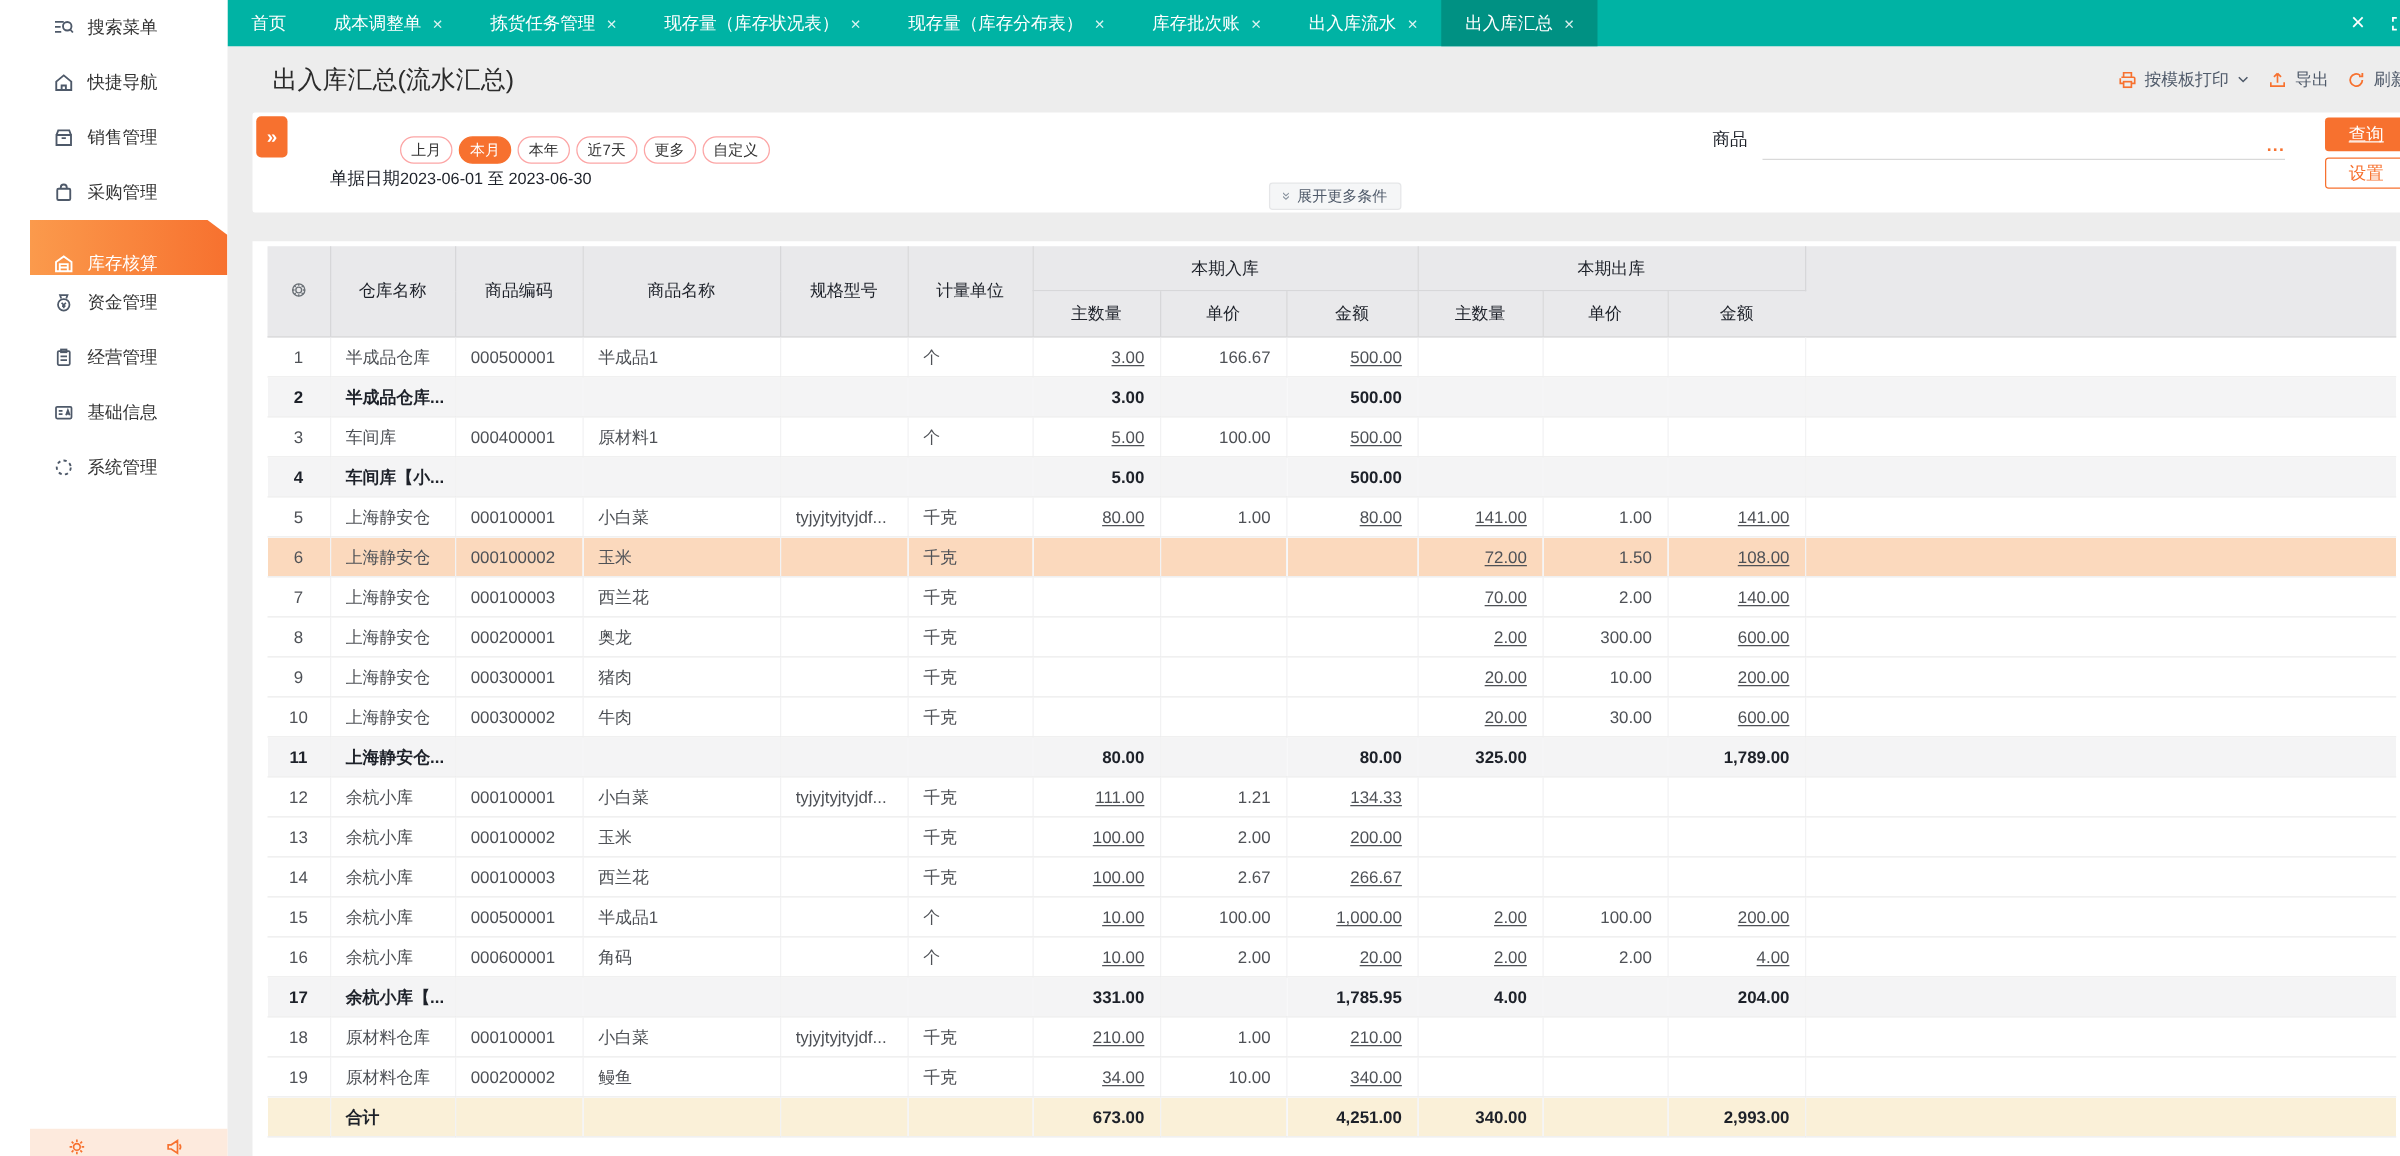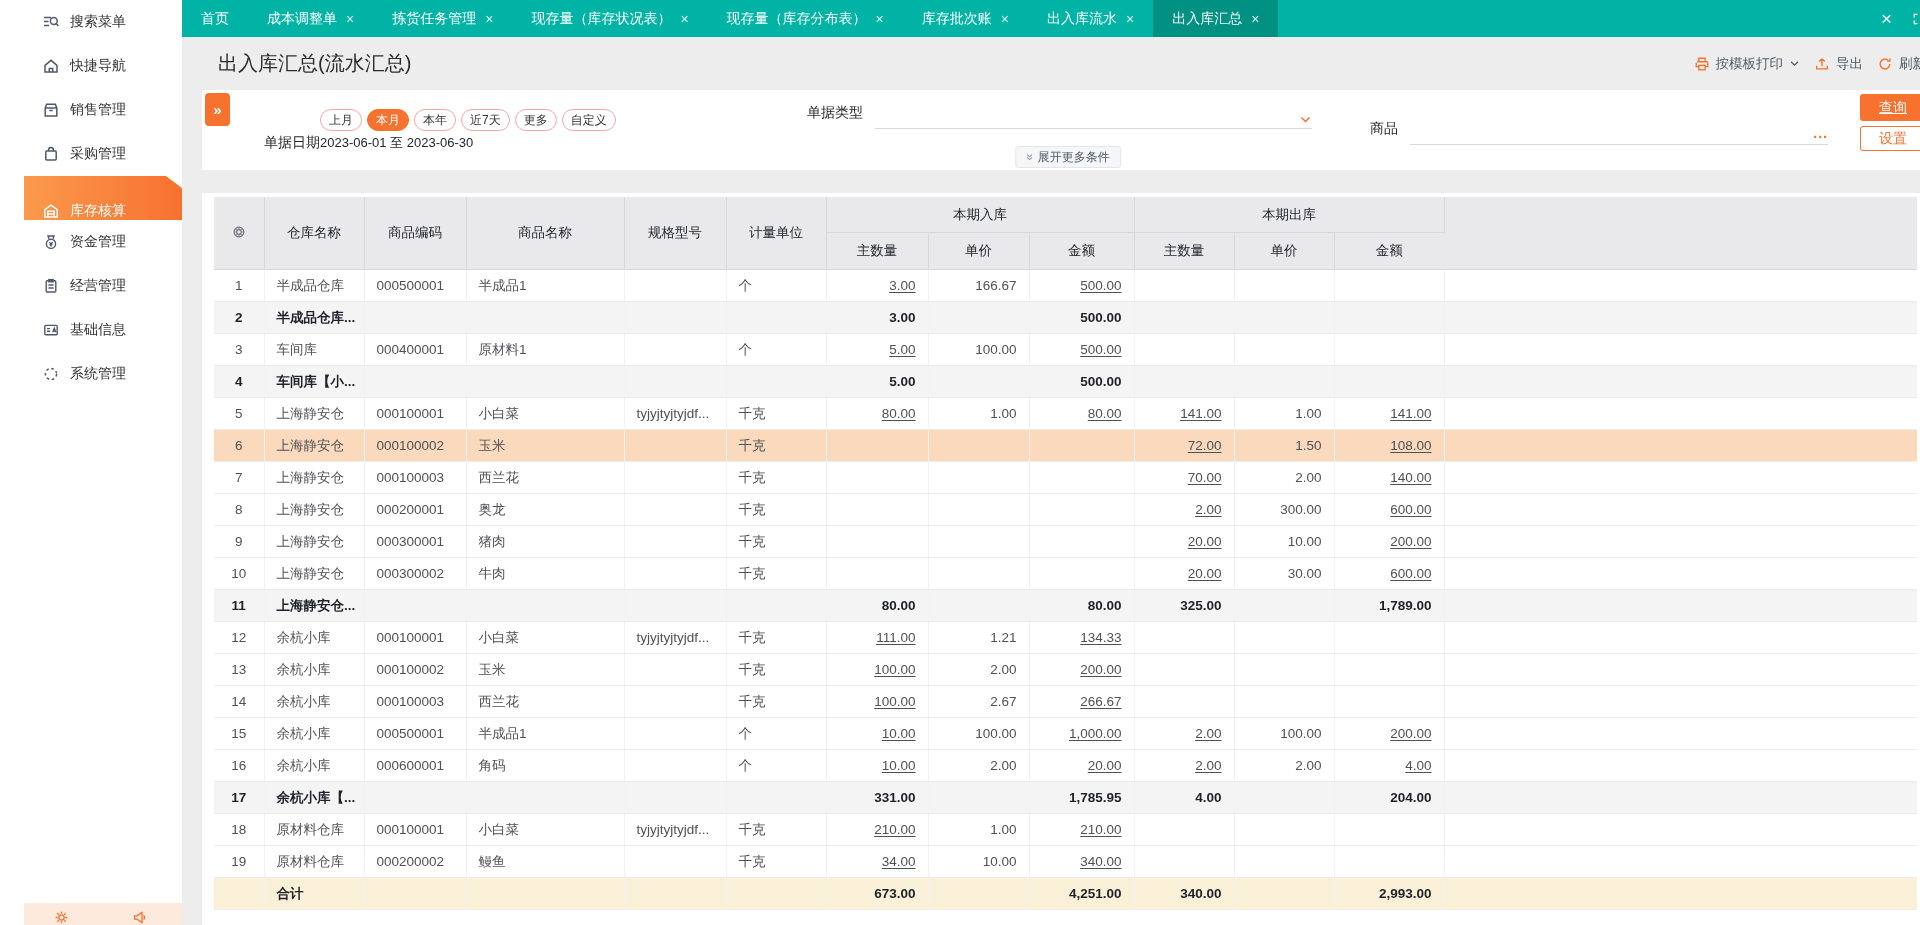--- a/index.html
+++ b/index.html
@@ -40,21 +40,21 @@
   .collapse-btn{position:absolute;left:3px;top:3px;width:25px;height:33px;background:#f7712f;color:#fff;
       border-radius:4px;display:flex;align-items:center;justify-content:center;font-size:15px;font-weight:bold;cursor:pointer;}
   .f-label{font-size:14px;color:#1d2129;white-space:nowrap;}
   .f-date{position:absolute;left:62px;top:19px;display:flex;align-items:flex-end;}
   .pill-row{display:flex;gap:5px;align-items:center;}
   .pill{height:20px;padding:0 8px;border:1px solid #fca5a5;border-radius:11px;font-size:12px;color:#333;
         display:flex;align-items:center;cursor:pointer;background:#fff;}
   .pill.active{background:#f7712f;border-color:#f7712f;color:#fff;}
   .date-range{font-size:13px;color:#1d2129;margin-top:3px;}
   .f-doctype{position:absolute;left:605px;top:14px;display:flex;align-items:flex-start;gap:12px;}
-  .f-product{position:absolute;left:1168px;top:30px;display:flex;align-items:flex-start;gap:12px;text-align:center;}
+  .f-product{position:absolute;left:1168px;top:13px;display:flex;align-items:flex-start;gap:12px;text-align:center;}
   .uline{position:relative;border-bottom:1px solid #d9d9d9;height:24px;display:flex;align-items:flex-end;justify-content:flex-end;}
   .uline .chev{color:#f7712f;margin-bottom:2px;display:flex;}
   .uline .dots{color:#f7712f;font-size:14px;font-weight:bold;letter-spacing:1px;line-height:1;margin-bottom:4px;cursor:pointer;}
   .f-actions{position:absolute;right:8px;top:4px;display:flex;flex-direction:column;gap:5px;align-items:flex-end;}
   .btn-search{width:66px;height:27px;background:#f7712f;color:#fff;border:none;border-radius:3px;font-size:14px;cursor:pointer;text-decoration:underline;}
   .btn-settings{width:66px;height:25px;background:#fff;color:#f7712f;border:1px solid #f7712f;border-radius:3px;font-size:14px;cursor:pointer;}
   .expand-bar{position:absolute;bottom:2px;left:50%;transform:translateX(-50%);height:20px;padding:0 10px;
       background:#f5f6f7;border:1px solid #e5e6e8;border-radius:3px;display:flex;align-items:center;gap:5px;
       font-size:12px;color:#4e5969;cursor:pointer;}
   .dbl-chev{display:inline-block;transform:rotate(90deg);font-size:12px;color:#86909c;}
@@ -278,30 +278,20 @@
               <span class="pill active">本月</span>
               <span class="pill">本年</span>
               <span class="pill">近7天</span>
               <span class="pill">更多</span>
               <span class="pill">自定义</span>
             </div>
           <div class="date-range">2023-06-01 至 2023-06-30</div>
         </div>
       </div>
 
-      <div class="f-doctype">
-        <span class="f-label">单据类型</span>
-        <div class="uline" style="width:437px">
-          <span class="chev">
-            <svg width="13" height="13" viewBox="0 0 16 16" fill="none" stroke="#f7712f" stroke-width="1.8">
-                <path d="M3 5.5 8 10.5 13 5.5"></path>
-              </svg>
-          </span>
-        </div>
-      </div>
 
       <div class="f-product">
         <span class="f-label">商品</span>
         <div class="uline" style="width:418px">
           <span class="dots">...</span>
         </div>
       </div>
 
       <div class="f-actions">
         <button class="btn-search">查询</button>

